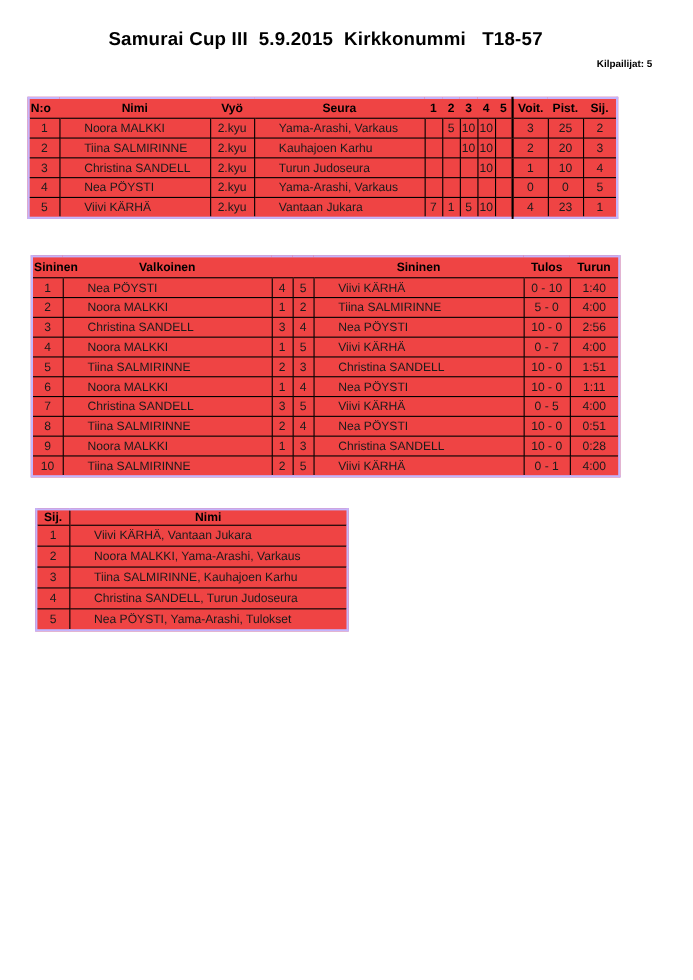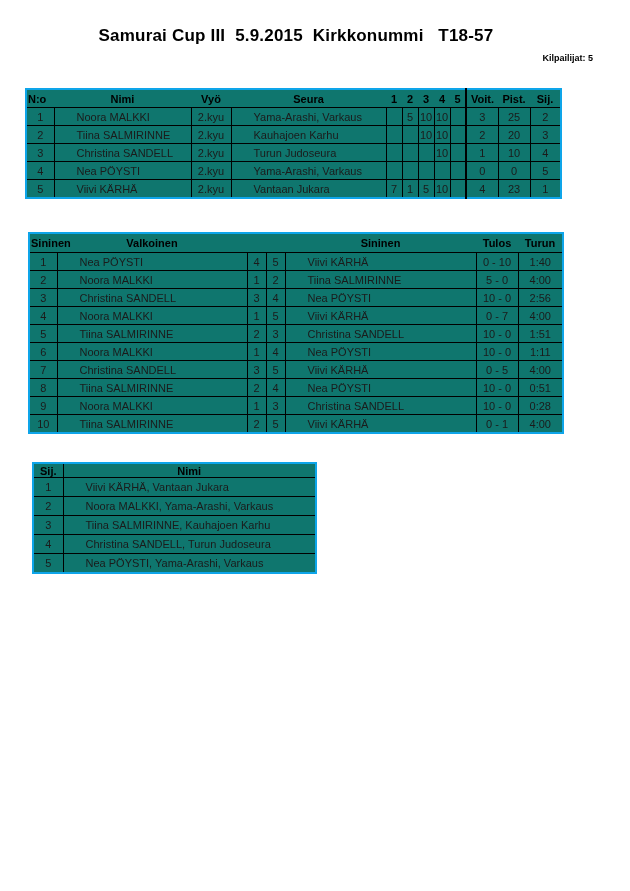--- a/index.html
+++ b/index.html
@@ -17,21 +17,21 @@
     top:53px;left:380px;width:213px;text-align:right;
     font-size:9px;font-weight:bold;
   }
   .sec-title{font-weight:bold;font-size:13.5px;margin-top:40px;}
   .sec-title.t1{top:64px;left:0;width:486px;text-align:center;}
   .sec-title.t2{top:212px;left:0;width:490px;text-align:center;}
   .sec-title.t3{top:445px;left:0;width:340px;text-align:center;}
 
   table.tbl{
     position:absolute;border-collapse:collapse;table-layout:fixed;
-    border:2px solid #0ea5e9;background:#0f766e;
+    border:2px solid #c4b5fd;background:#ef4444;
   }
   .tbl th{
     font-size:11px;font-weight:bold;color:#000;padding:0 2px;
     border:none;border-bottom:1px solid #000;
     white-space:nowrap;overflow:visible;text-align:center;vertical-align:middle;
   }
   .tbl td{
     font-size:11px;color:#1b1b1b;padding:0 3px;
     border:1px solid #000;vertical-align:middle;
     white-space:nowrap;overflow:hidden;
@@ -308,16 +308,16 @@
       <tr>
         <td class="ce">3</td>
         <td class="nm">Tiina SALMIRINNE, Kauhajoen Karhu</td>
       </tr>
       <tr>
         <td class="ce">4</td>
         <td class="nm">Christina SANDELL, Turun Judoseura</td>
       </tr>
       <tr>
         <td class="ce">5</td>
-        <td class="nm">Nea PÖYSTI, Yama-Arashi, Varkaus</td>
+        <td class="nm">Nea PÖYSTI, Yama-Arashi, Tulokset</td>
       </tr>
     </tbody>
 </table>
 
 </body></html>

